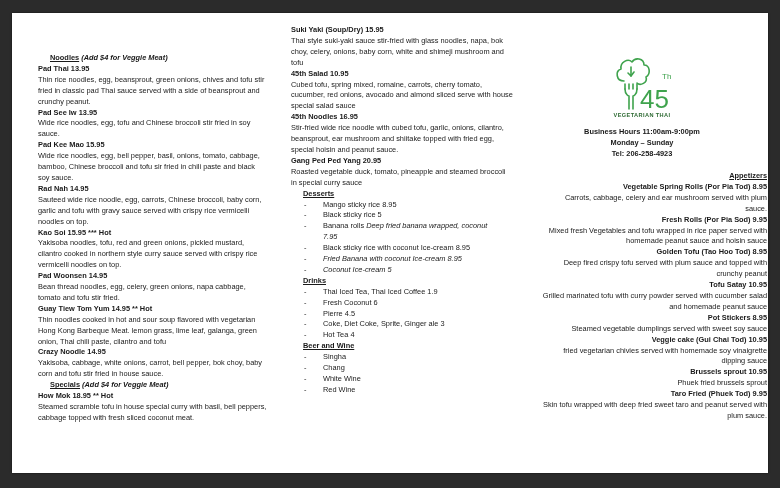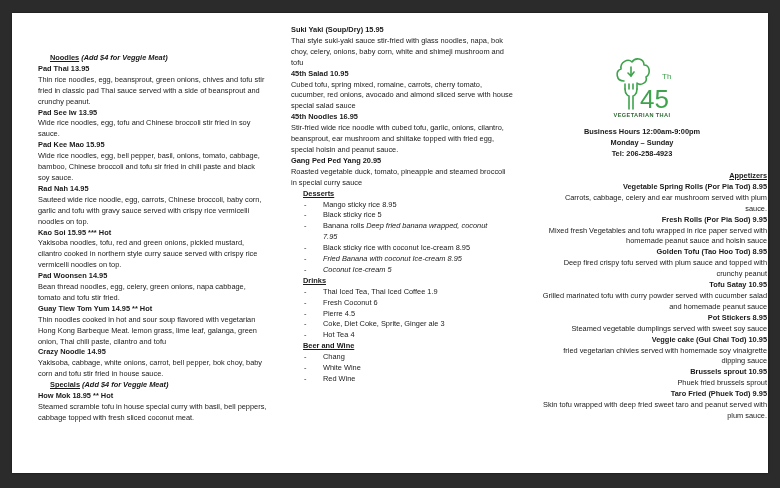--- a/index.html
+++ b/index.html
@@ -118,41 +118,42 @@
     <ul class="dash">
       <li>Thai Iced Tea, Thai Iced Coffee 1.9</li>
       <li>Fresh Coconut 6</li>
       <li>Pierre 4.5</li>
       <li>Coke, Diet Coke, Sprite, Ginger ale 3</li>
       <li>Hot Tea 4</li>
     </ul>
 
     <div class="section-title">Beer and Wine</div>
     <ul class="dash">
+      <li>Singha</li>
       <li>Chang</li>
       <li>White Wine</li>
       <li>Red Wine</li>
     </ul>
   </div>
 
   <div class="logo-block">
     <svg class="logo-svg" width="64" height="56" viewBox="0 0 64 56">
       <g fill="none" stroke="#3fa34d" stroke-width="1.6" stroke-linecap="round" stroke-linejoin="round">
         <path d="M14 26 C6 26 5 16 11 14 C10 7 18 3 22 7 C25 2 34 3 34 10 C40 10 41 19 36 22 C38 28 30 31 27 28"></path>
         <path d="M21 12 L21 21 L18 18"></path>
         <path d="M21 21 L24 17"></path>
         <path d="M15 29 L15 34 M19 29 L19 34 M23 29 L23 34 M27 29 L27 34"></path>
         <path d="M15 34 C15 40 19 41 19 41 L19 54 M27 34 C27 40 23 41 23 41 L23 54"></path>
       </g>
       <text x="30" y="53" font-family="Liberation Sans, sans-serif" font-size="26" fill="#3fa34d">45</text>
       <text x="52" y="24" font-family="Liberation Sans, sans-serif" font-size="8" fill="#3fa34d">Th</text>
     </svg>
     <div class="logo-sub">VEGETARIAN THAI</div>
     <div class="hours">
-      <div>Business Hours 12:00am-9:00pm</div>
+      <div>Business Hours 11:00am-9:00pm</div>
       <div>Monday – Sunday</div>
       <div>Tel: 206-258-4923</div>
     </div>
   </div>
 
   <div class="col col3">
     <div class="section-title">Appetizers</div>
     <div>
         <div class="item-name">Vegetable Spring Rolls (Por Pia Tod) 8.95</div>
         <div class="item-desc">Carrots, cabbage, celery and ear mushroom served with plum sauce.</div>

